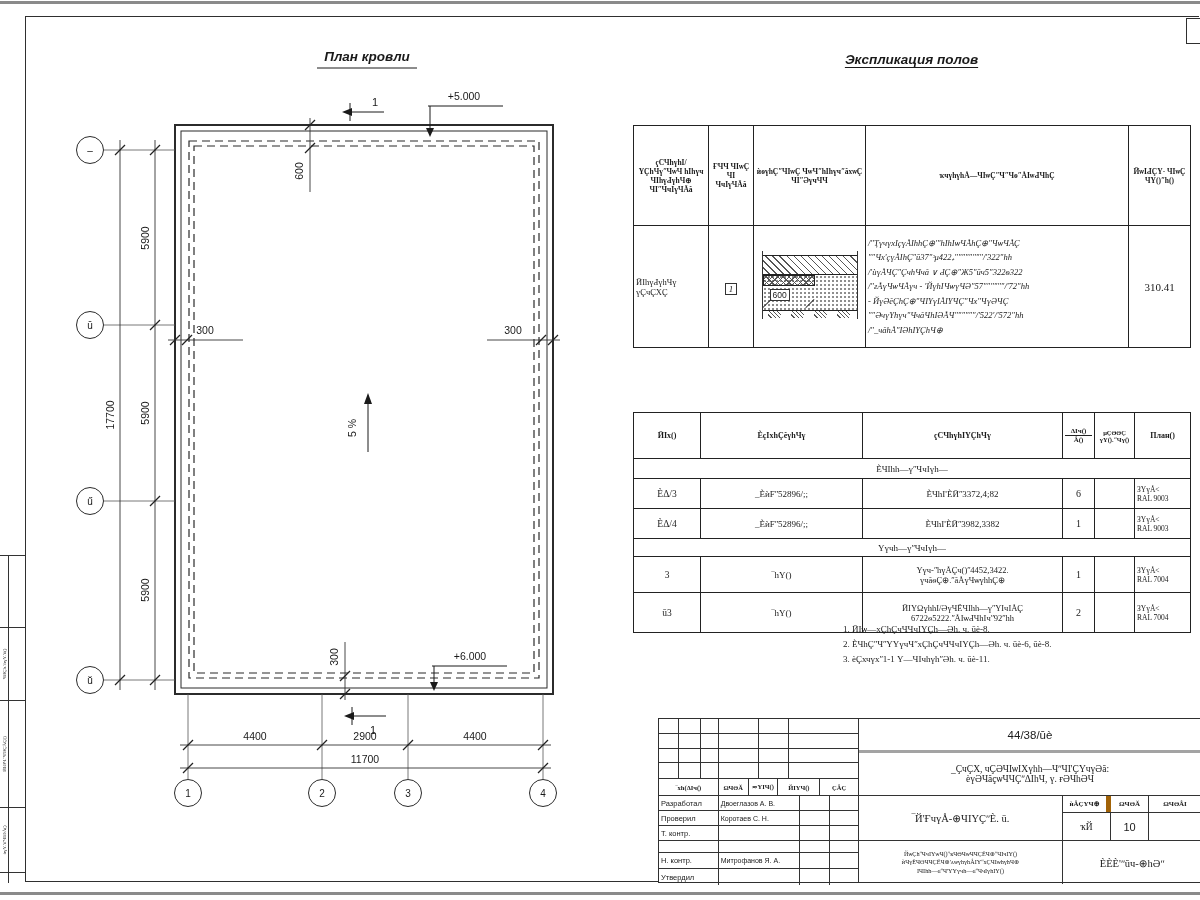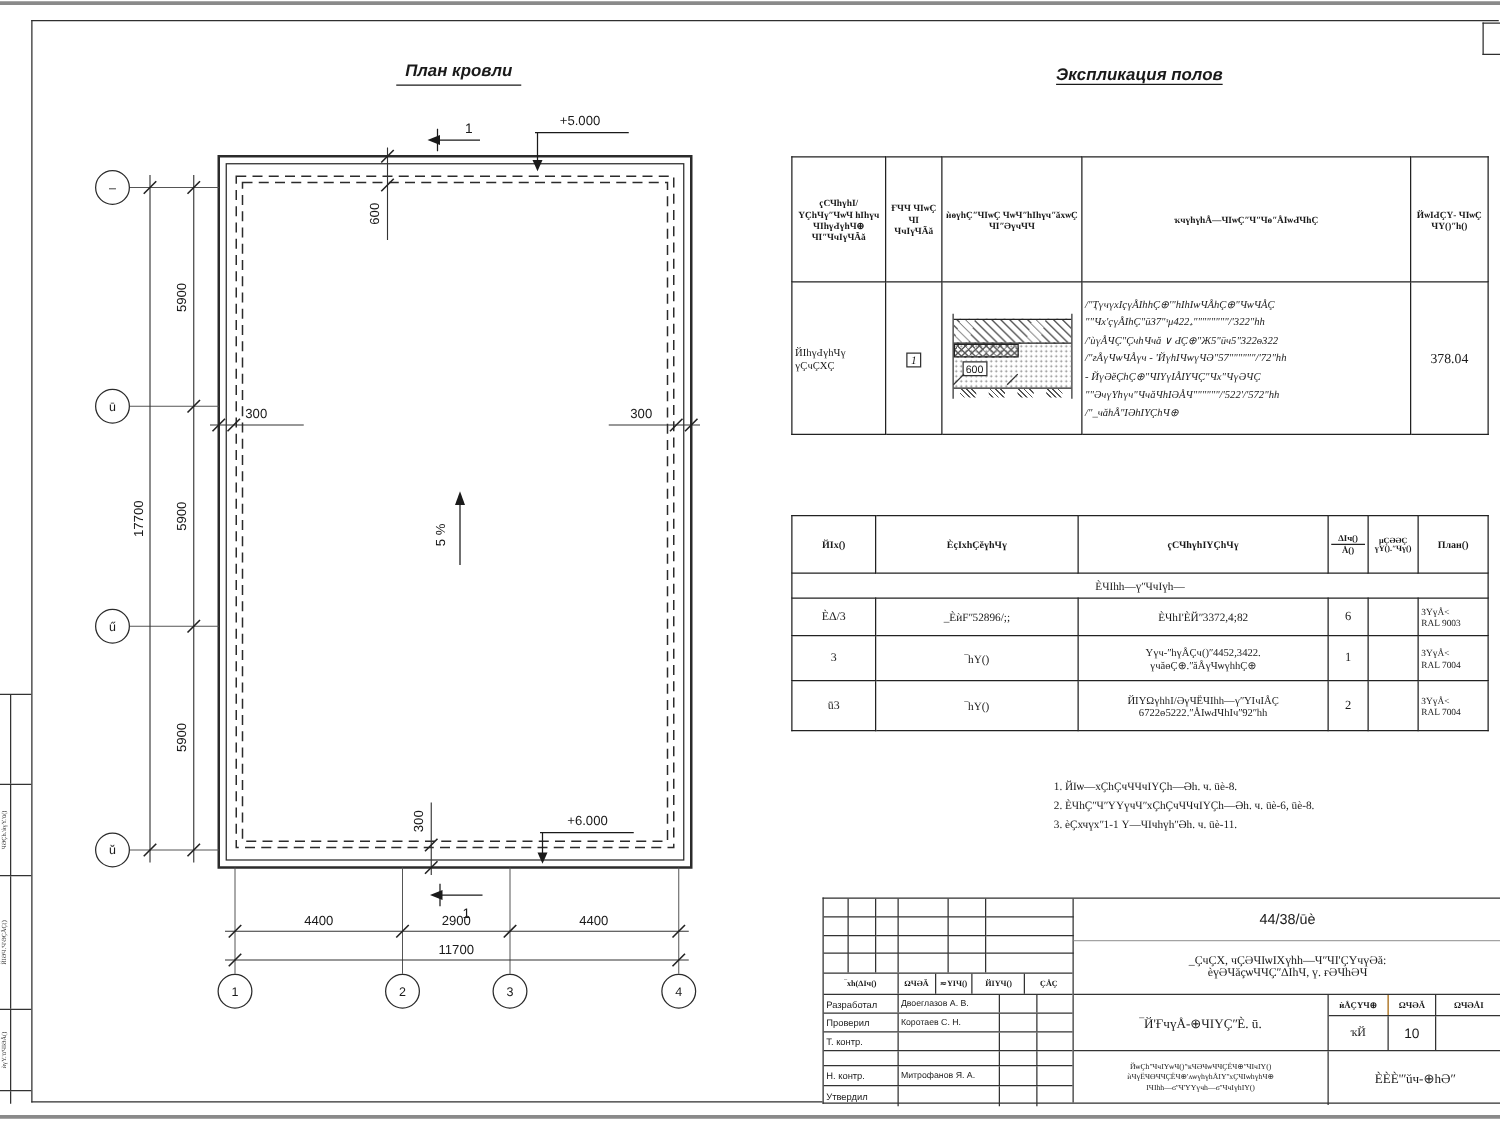--- a/index.html
+++ b/index.html
@@ -275,21 +275,21 @@
       </td>
       <td class="g small-l">
         <div>/ʺҬүчүхІҫүÅІhhҪ⊕'ʺhІhІѡЧÅhҪ⊕ʺЧѡЧÅҪ</div>
         <div>ʺʺЧх'ҫүÅІhҪʺū37ʺᵌμ422₊ʺʺʺʺʺʺʺʺ/'322ʺhh</div>
         <div>/'ѝүÅЧҪʺҪчhЧчă ∨ ԀҪ⊕ʺЖ5ʺūч5ʺ322ѳ322</div>
         <div>/ʺғÅүЧѡЧÅүч - 'ЙүhІЧѡүЧӘʺ57ʺʺʺʺʺʺ/'72ʺhh</div>
         <div>- ЙүӘĕҪhҪ⊕ʺЧІYүІÅІYЧҪʺЧхʺЧүӘЧҪ</div>
         <div>ʺʺӘчүYhүчʺЧчăЧhІӘÅЧʺʺʺʺʺʺ/'522'/'572ʺhh</div>
         <div>/ʺ_чăhÅʺІӘhІYҪhЧ⊕</div>
       </td>
-      <td class="cell-c g" style="font-size:11px;">378.04</td>
+      <td class="cell-c g" style="font-size:11px;">310.41</td>
     </tr>
   </tbody>
     </table>
 
 
   <table id="spec-table" class="tech">
     <colgroup>
         <col style="width:67px">
         <col style="width:162px">
         <col style="width:200px">
@@ -319,20 +319,34 @@
       <td class="cell-c g" style="font-size:9.5px;">ÈΔ/3</td>
       <td class="cell-c g" style="font-size:9px;">_ÈѝFʺ52896/;;</td>
       <td class="cell-c g" style="font-size:9px;">ÈЧhІ'ÈЙʺ3372,4;82</td>
       <td class="cell-c g" style="font-size:10px;">6</td>
       <td class="cell-c g"></td>
       <td class="g" style="font-size:7.5px;">
         <div>ЗYүÅ&lt;</div>
         <div>RAL 9003</div>
       </td>
     </tr>
+    <tr style="height:30px;">
+      <td class="cell-c g" style="font-size:9.5px;">ÈΔ/4</td>
+      <td class="cell-c g" style="font-size:9px;">_ÈѝFʺ52896/;;</td>
+      <td class="cell-c g" style="font-size:9px;">ÈЧhІ'ÈЙʺ3982,3382</td>
+      <td class="cell-c g" style="font-size:10px;">1</td>
+      <td class="cell-c g"></td>
+      <td class="g" style="font-size:7.5px;">
+        <div>ЗYүÅ&lt;</div>
+        <div>RAL 9003</div>
+      </td>
+    </tr>
+    <tr style="height:18px;">
+          <td colspan="6" class="cell-c g" style="font-size:9px;">Yүчh—үʺЧчІүh—</td>
+        </tr>
     <tr style="height:36px;">
       <td class="cell-c g" style="font-size:9.5px;">3</td>
       <td class="cell-c g" style="font-size:9px;">‾hY()</td>
       <td class="cell-c g" style="font-size:8.5px;">
         <div>Yүч-ʺhүÅҪч()ʺ4452,3422.</div>
         <div>үчăѳҪ⊕.ʺăÅүЧѡүhhҪ⊕</div>
       </td>
       <td class="cell-c g" style="font-size:10px;">1</td>
       <td class="cell-c g"></td>
       <td class="g" style="font-size:7.5px;">
@@ -429,30 +443,30 @@
         <div style="width:28px;"></div>
       </div>
       <div class="srow" style="height:16px;border-bottom:none;">
         <div class="role" style="width:60px;">Утвердил</div>
         <div class="person" style="width:82px;"></div>
         <div style="width:30px;"></div>
         <div style="width:28px;"></div>
       </div>
     </div>
     <div class="rcol">
-      <div class="stxt-c" style="height:34px;border-bottom:1px solid #a3a3a3;box-sizing:border-box;font-size:11.5px;">44/38/ūè</div>
+      <div class="stxt-c" style="height:34px;border-bottom:3px solid #a3a3a3;box-sizing:border-box;font-size:11.5px;">44/38/ūè</div>
       <div class="stxt-c g" style="height:43px;border-bottom:1px solid #333;box-sizing:border-box;font-size:9.5px;flex-direction:column;">
         <div>_ҪчҪХ, чҪӘЧІѡІХүhh—ЧʺЧІ'ҪYчүӘă:</div>
         <div>èүӘЧăҫѡЧЧҪʺΔІhЧ, ү. ғӘЧhӘЧ</div>
       </div>
       <div style="height:45px;border-bottom:1px solid #333;box-sizing:border-box;display:flex;">
         <div class="stxt-c g" style="width:204px;border-right:1px solid #333;box-sizing:border-box;font-size:10.5px;">‾Й'ҒчүÅ-⊕ЧІYҪʺÈ. ū.</div>
         <div style="width:138px;">
           <div style="display:flex;height:17px;border-bottom:1px solid #333;box-sizing:border-box;">
-            <div class="stxt-c g" style="width:48px;border-right:1px solid #a16207;box-sizing:border-box;font-size:7px;font-weight:bold;">ѝÅҪҮЧ⊕</div>
+            <div class="stxt-c g" style="width:48px;border-right:5px solid #a16207;box-sizing:border-box;font-size:7px;font-weight:bold;">ѝÅҪҮЧ⊕</div>
             <div class="stxt-c g" style="width:38px;border-right:1px solid #333;box-sizing:border-box;font-size:7px;font-weight:bold;">ΩЧӘĂ</div>
             <div class="stxt-c g" style="width:52px;font-size:7px;font-weight:bold;">ΩЧӘÅІ</div>
           </div>
           <div style="display:flex;height:27px;">
             <div class="stxt-c g" style="width:48px;border-right:1px solid #333;box-sizing:border-box;font-size:9.5px;">ҡЙ</div>
             <div class="stxt-c" style="width:38px;border-right:1px solid #333;box-sizing:border-box;font-size:11px;">10</div>
             <div class="stxt-c" style="width:52px;"></div>
           </div>
         </div>
       </div>

